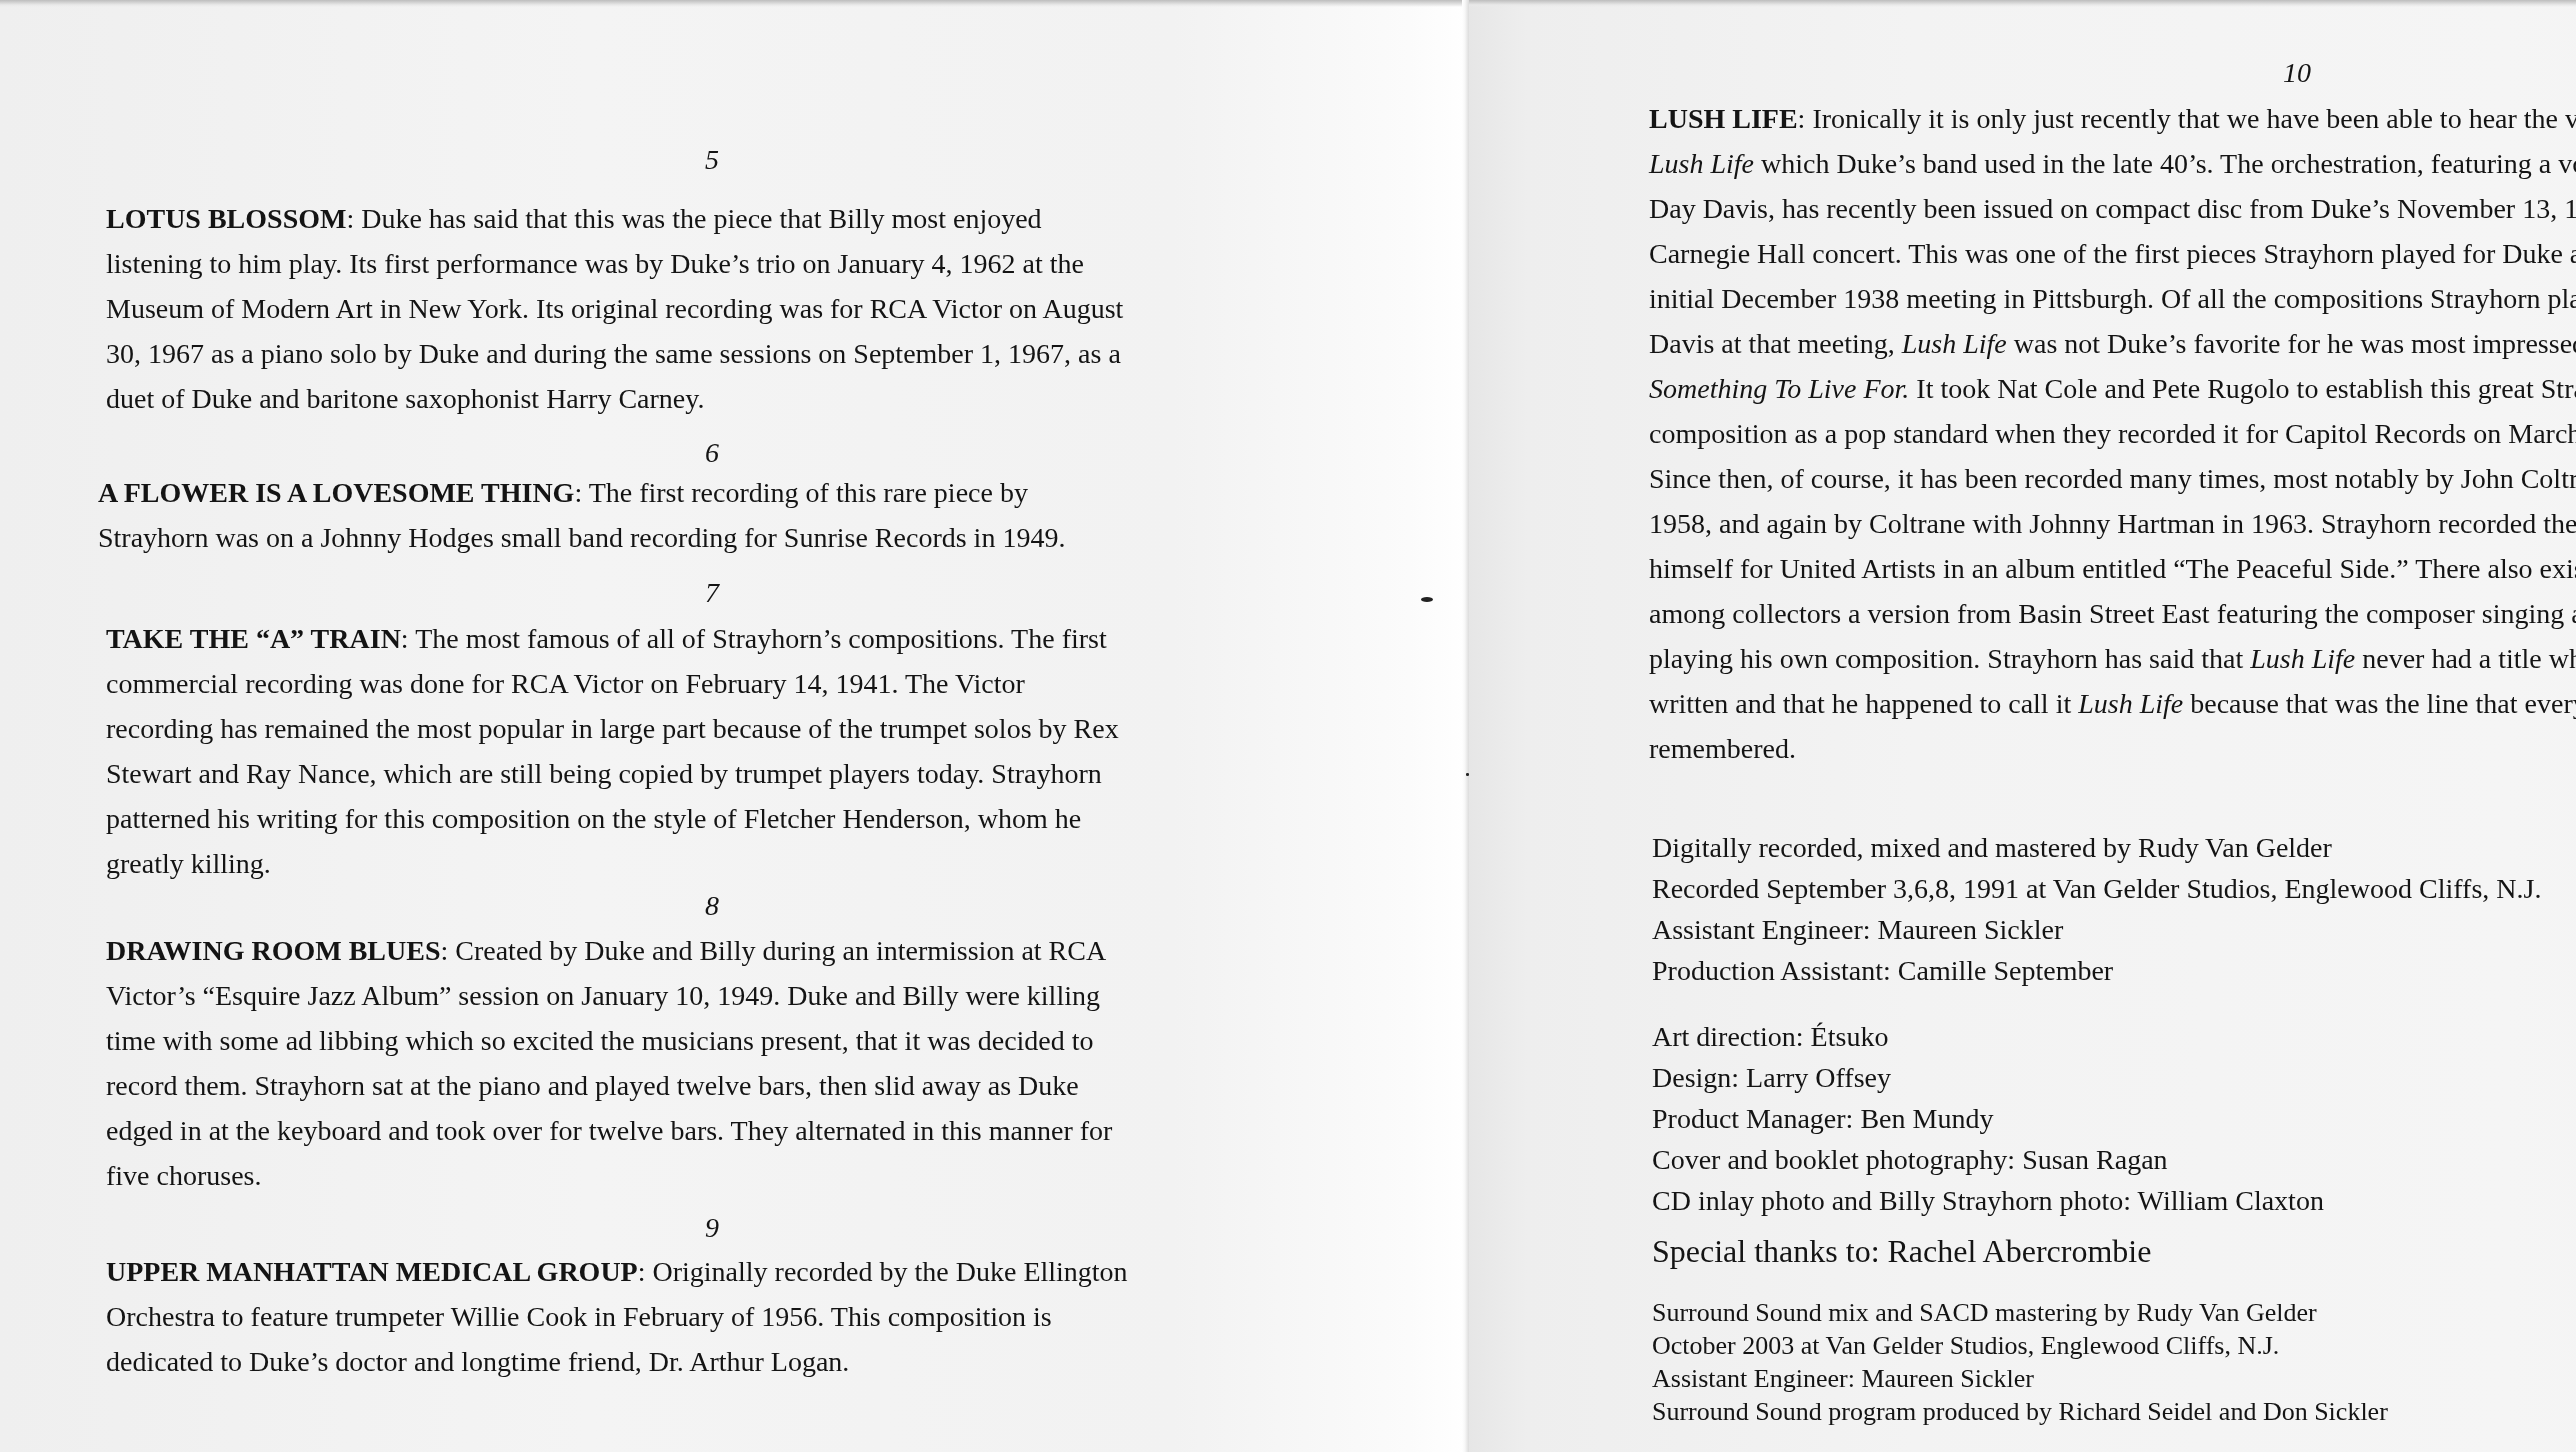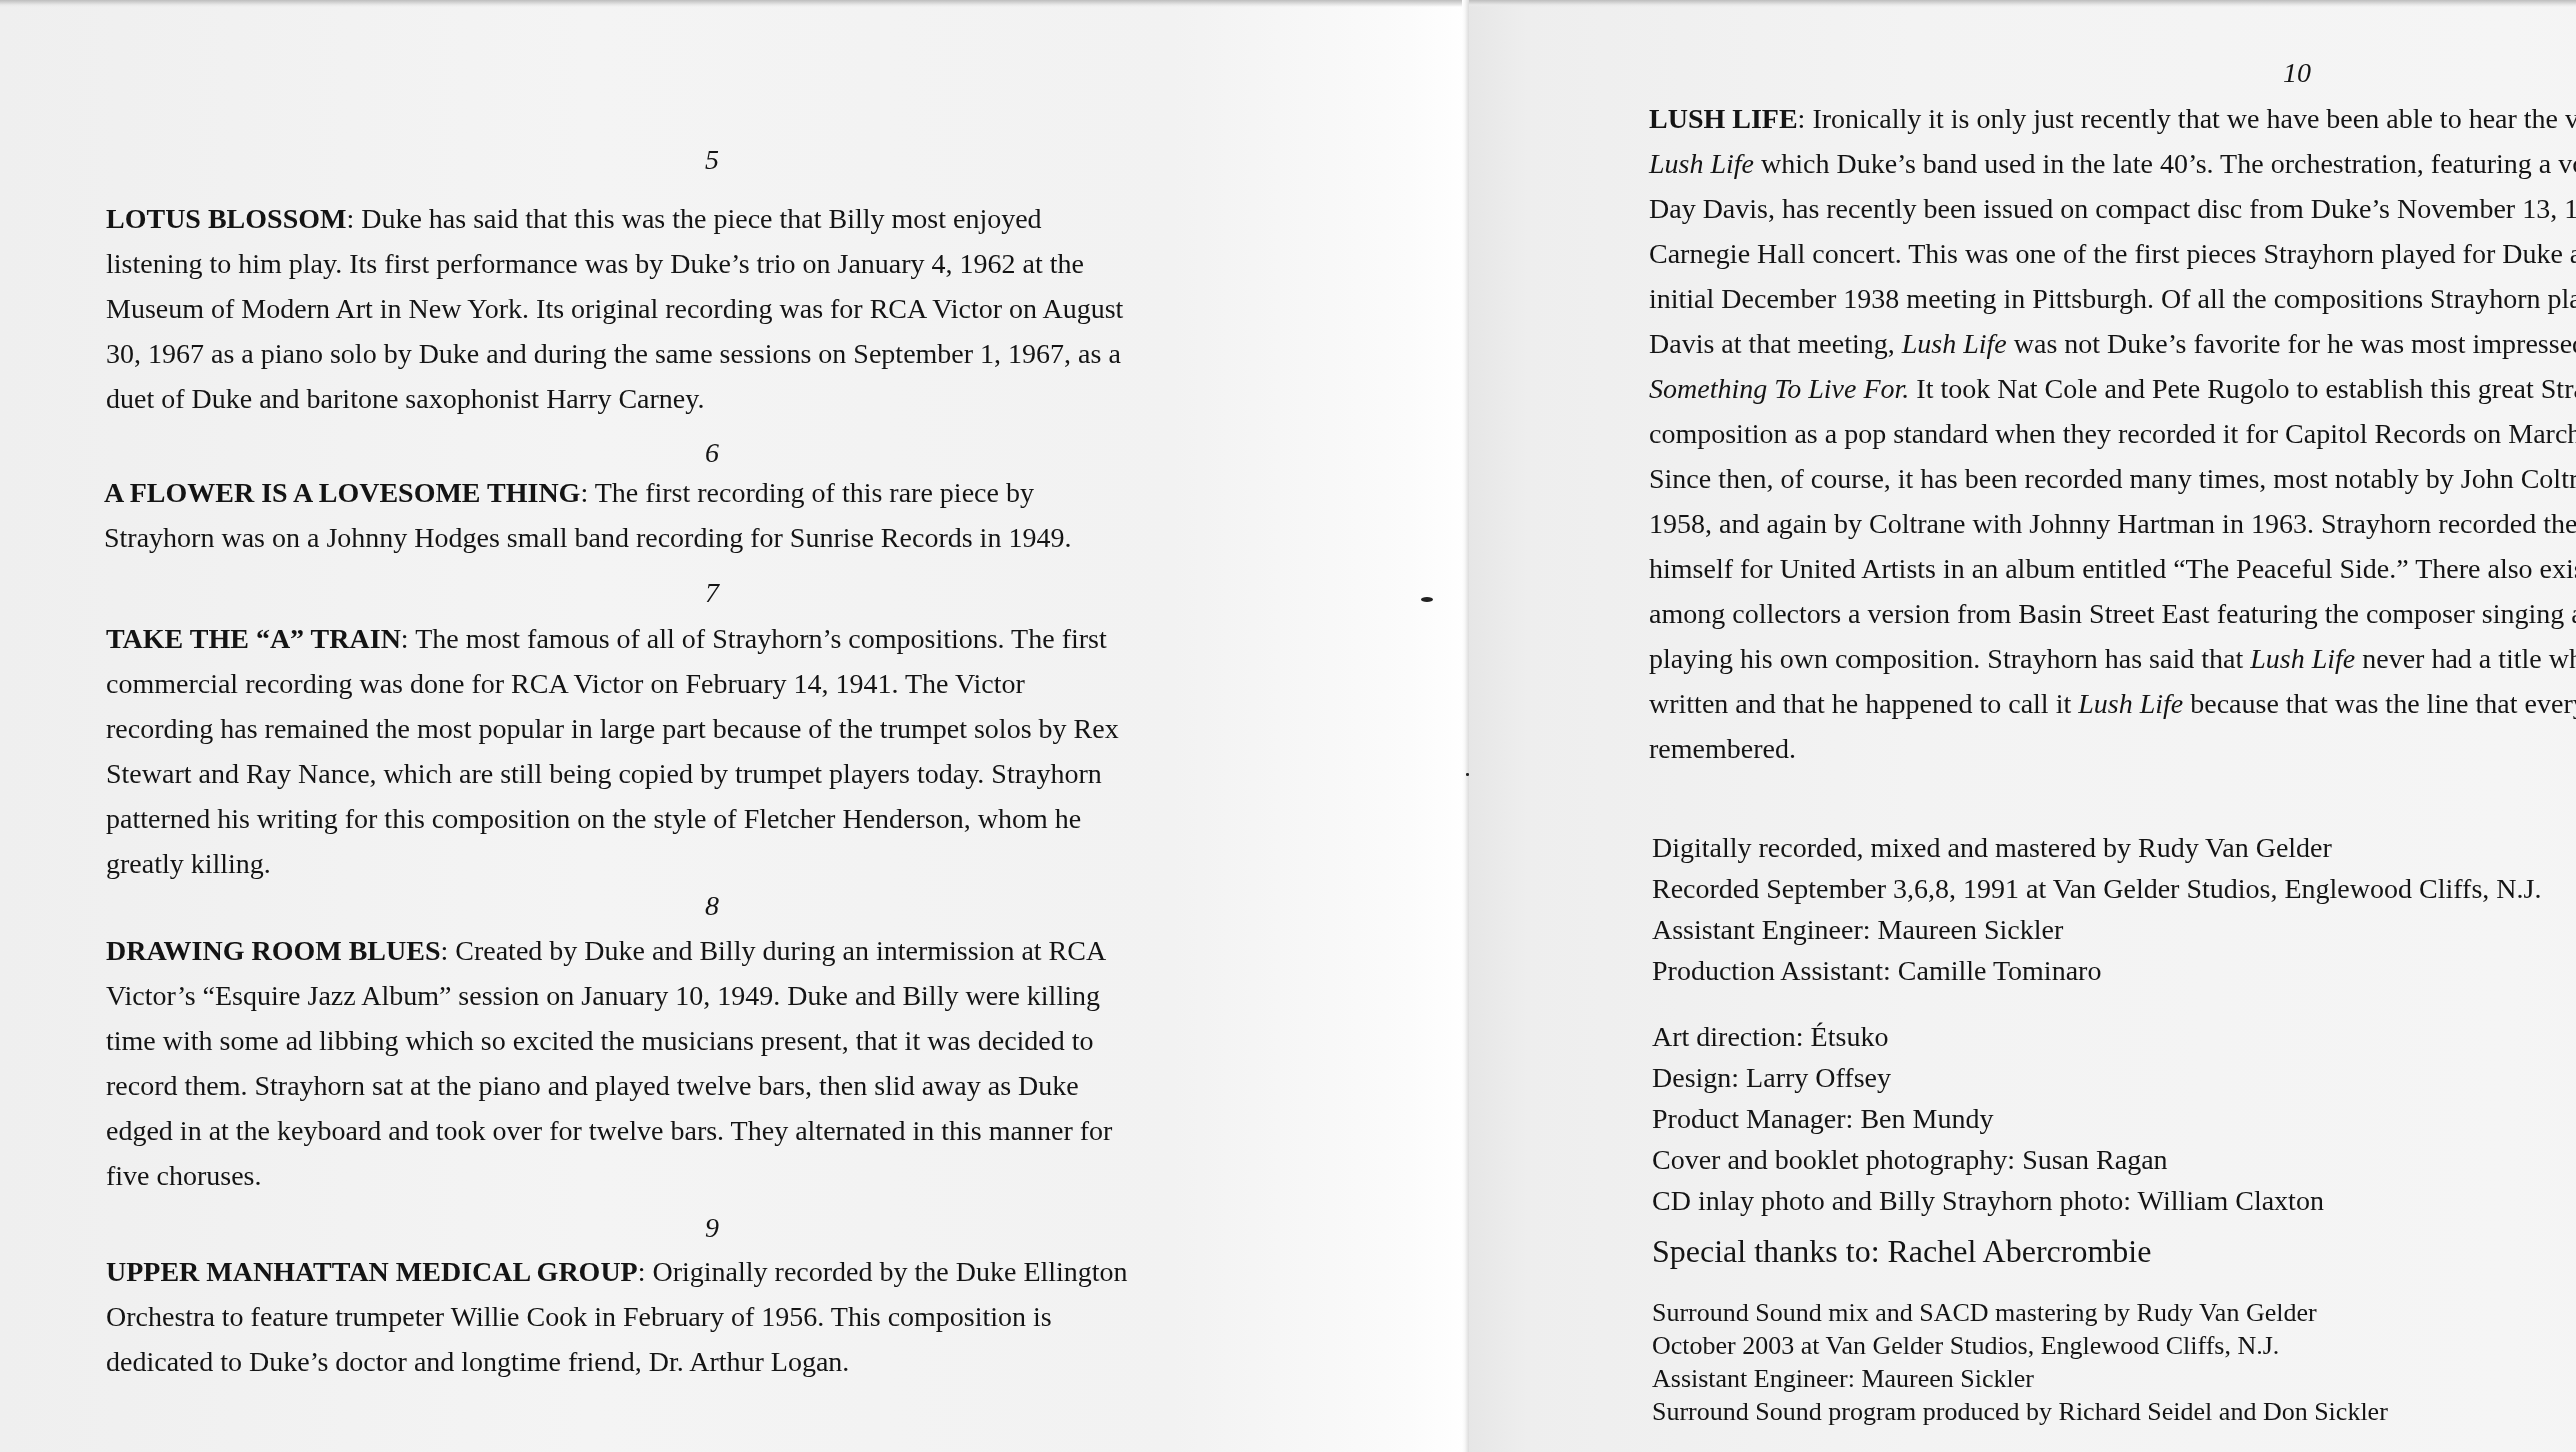--- a/index.html
+++ b/index.html
@@ -57,21 +57,21 @@
   <div class="num" style="left:681px;top:144px;">5</div>
   <div class="para" style="left:106px;top:196px;">
     <div><span class="title">LOTUS BLOSSOM</span><span>: Duke has said that this was the piece that Billy most enjoyed</span></div>
     <div>listening to him play.  Its first performance was by Duke’s trio on January 4, 1962 at the</div>
     <div>Museum of Modern Art in New York.  Its original recording was for RCA Victor on August</div>
     <div>30, 1967 as a piano solo by Duke and during the same sessions on September 1, 1967, as a</div>
     <div>duet of Duke and baritone saxophonist Harry Carney.</div>
   </div>
 
   <div class="num" style="left:681px;top:437px;">6</div>
-  <div class="para" style="left:104px;top:470px;">
+  <div class="para" style="left:98px;top:470px;">
     <div><span class="title">A FLOWER IS A LOVESOME THING</span><span>: The first recording of this rare piece by</span></div>
     <div>Strayhorn was on a Johnny Hodges small band recording for Sunrise Records in 1949.</div>
   </div>
 
   <div class="num" style="left:681px;top:577px;">7</div>
   <div class="para" style="left:106px;top:616px;">
     <div><span class="title">TAKE THE “A” TRAIN</span><span>: The most famous of all of Strayhorn’s compositions.  The first</span></div>
     <div>commercial recording was done for RCA Victor on February 14, 1941.  The Victor</div>
     <div>recording has remained the most popular in large part because of the trumpet solos by Rex</div>
     <div>Stewart and Ray Nance, which are still being copied by trumpet players today.  Strayhorn</div>
@@ -114,21 +114,21 @@
       <div><span>among collectors a version from Basin Street East featuring the composer singing and</span></div>
       <div><span>playing his own composition.  Strayhorn has said that </span><span class="it">Lush Life</span><span> never had a title when it was</span></div>
       <div><span>written and that he happened to call it </span><span class="it">Lush Life</span><span> because that was the line that everybody</span></div>
       <div><span>remembered.</span></div>
     </div>
 
   <ul class="credits" id="credits-recording" style="top:827px;">
       <li>Digitally recorded, mixed and mastered by Rudy Van Gelder</li>
       <li>Recorded September 3,6,8, 1991 at Van Gelder Studios, Englewood Cliffs, N.J.</li>
       <li>Assistant Engineer: Maureen Sickler</li>
-      <li>Production Assistant: Camille Tominaro</li>
+      <li>Production Assistant: Camille September</li>
     </ul>
   <ul class="credits" id="credits-design" style="top:1016px;">
       <li>Art direction: Étsuko</li>
       <li>Design: Larry Offsey</li>
       <li>Product Manager: Ben Mundy</li>
       <li>Cover and booklet photography: Susan Ragan</li>
       <li>CD inlay photo and Billy Strayhorn photo: William Claxton</li>
     </ul>
 
   <div class="thanks" style="top:1236px;">Special thanks to: Rachel Abercrombie</div>

